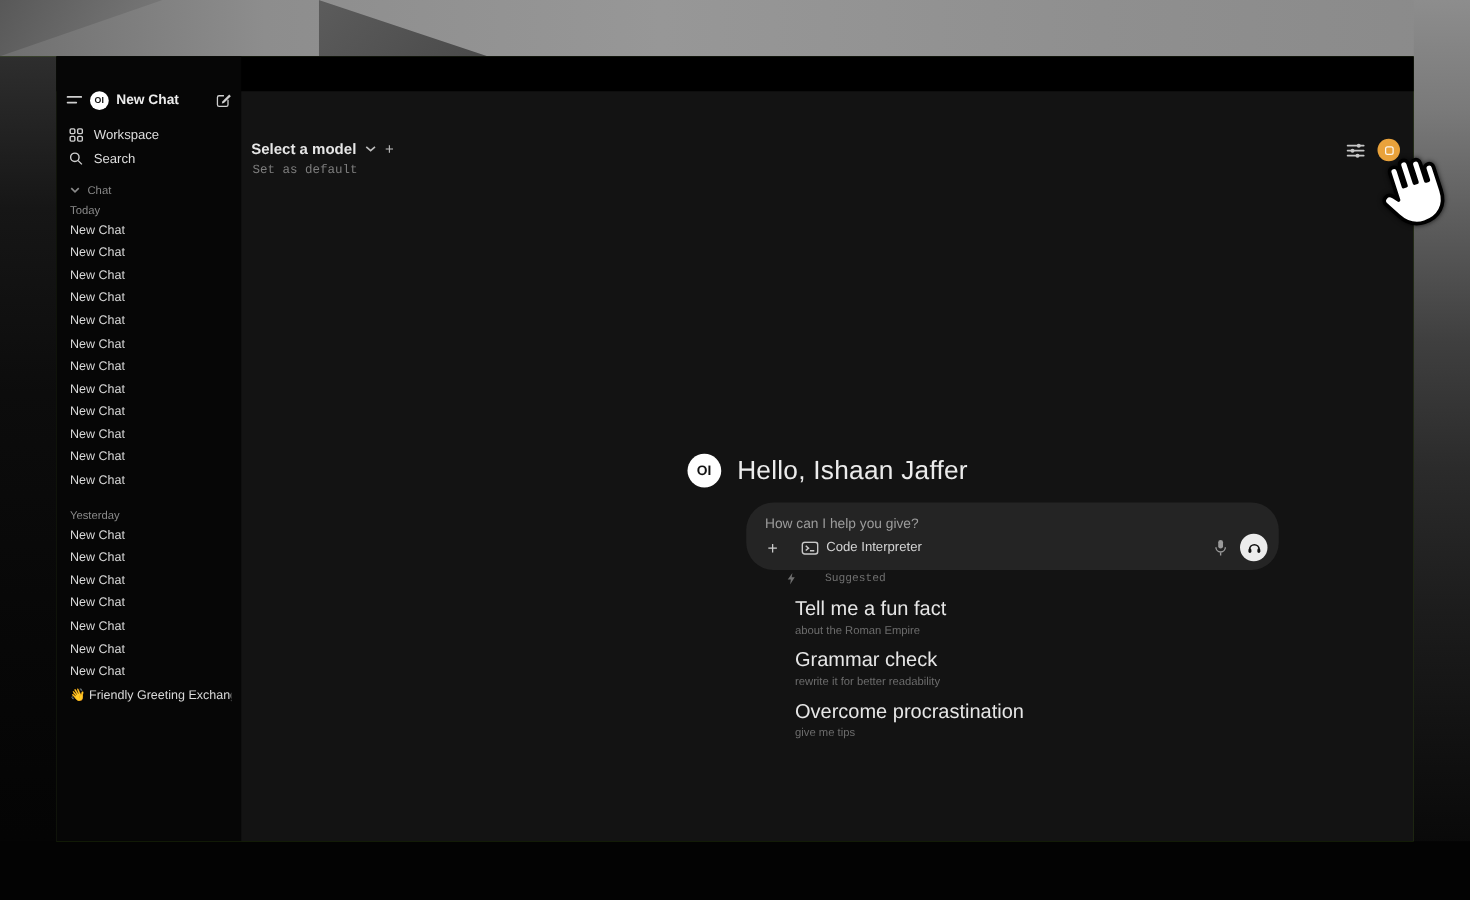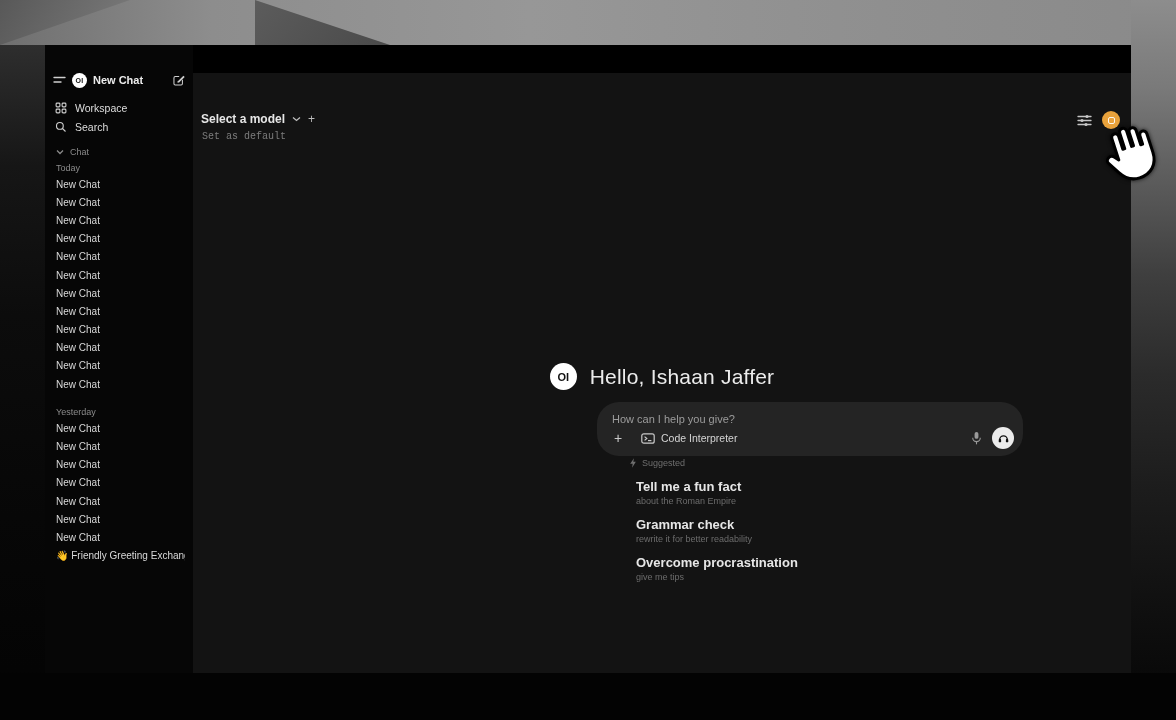--- a/index.html
+++ b/index.html
@@ -58,23 +58,23 @@
   .composer-placeholder { position:absolute; left:15px; top:11px; font-size:11px; color:#9c9c9c; }
   .composer-bottom { position:absolute; left:12px; right:9px; bottom:7px; height:22px; display:flex; align-items:center; }
   .plus-btn { width:18px; height:18px; display:flex; align-items:center; justify-content:center; color:#c9c9c9; font-size:14px; cursor:pointer; }
   .ci-pill { margin-left:14px; display:flex; align-items:center; gap:6px; cursor:pointer; }
   .ci-label { font-size:10.5px; font-weight:500; color:#d4d4d4; }
   .composer-spacer { flex:1 1 auto; }
   .mic-btn { display:flex; align-items:center; justify-content:center; color:#9a9a9a; cursor:pointer; margin-right:10px; }
   .voice-btn { width:22px; height:22px; border-radius:50%; background:#ececec; display:flex; align-items:center; justify-content:center; cursor:pointer; }
 
   .suggested { position:absolute; left:436px; top:378px; width:400px; }
-  .suggested-header { display:flex; align-items:center; gap:5px; color:#6f6f6f; font-size:9px; }
+  .suggested-header { display:flex; align-items:center; gap:23px; color:#6f6f6f; font-size:9px;font-family:Liberation Mono, monospace; }
   .sg-item { margin-top:11px; padding-left:7px; cursor:pointer; }
-  .sg-title { font-size:13px; font-weight:700; color:#e6e6e6; }
+  .sg-title { font-size:16px; font-weight:400; color:#e6e6e6; }
   .sg-sub { margin-top:2px; font-size:9px; color:#6c6c6c; }
 
   
   .cursor { position:absolute; left:1096px; top:122px; width:64px; height:68px; pointer-events:none; z-index:50;
     filter:drop-shadow(0 0 2px rgba(0,0,0,.8)); }
 
   svg { display:block; }
 </style>
 </head>
 <body>

